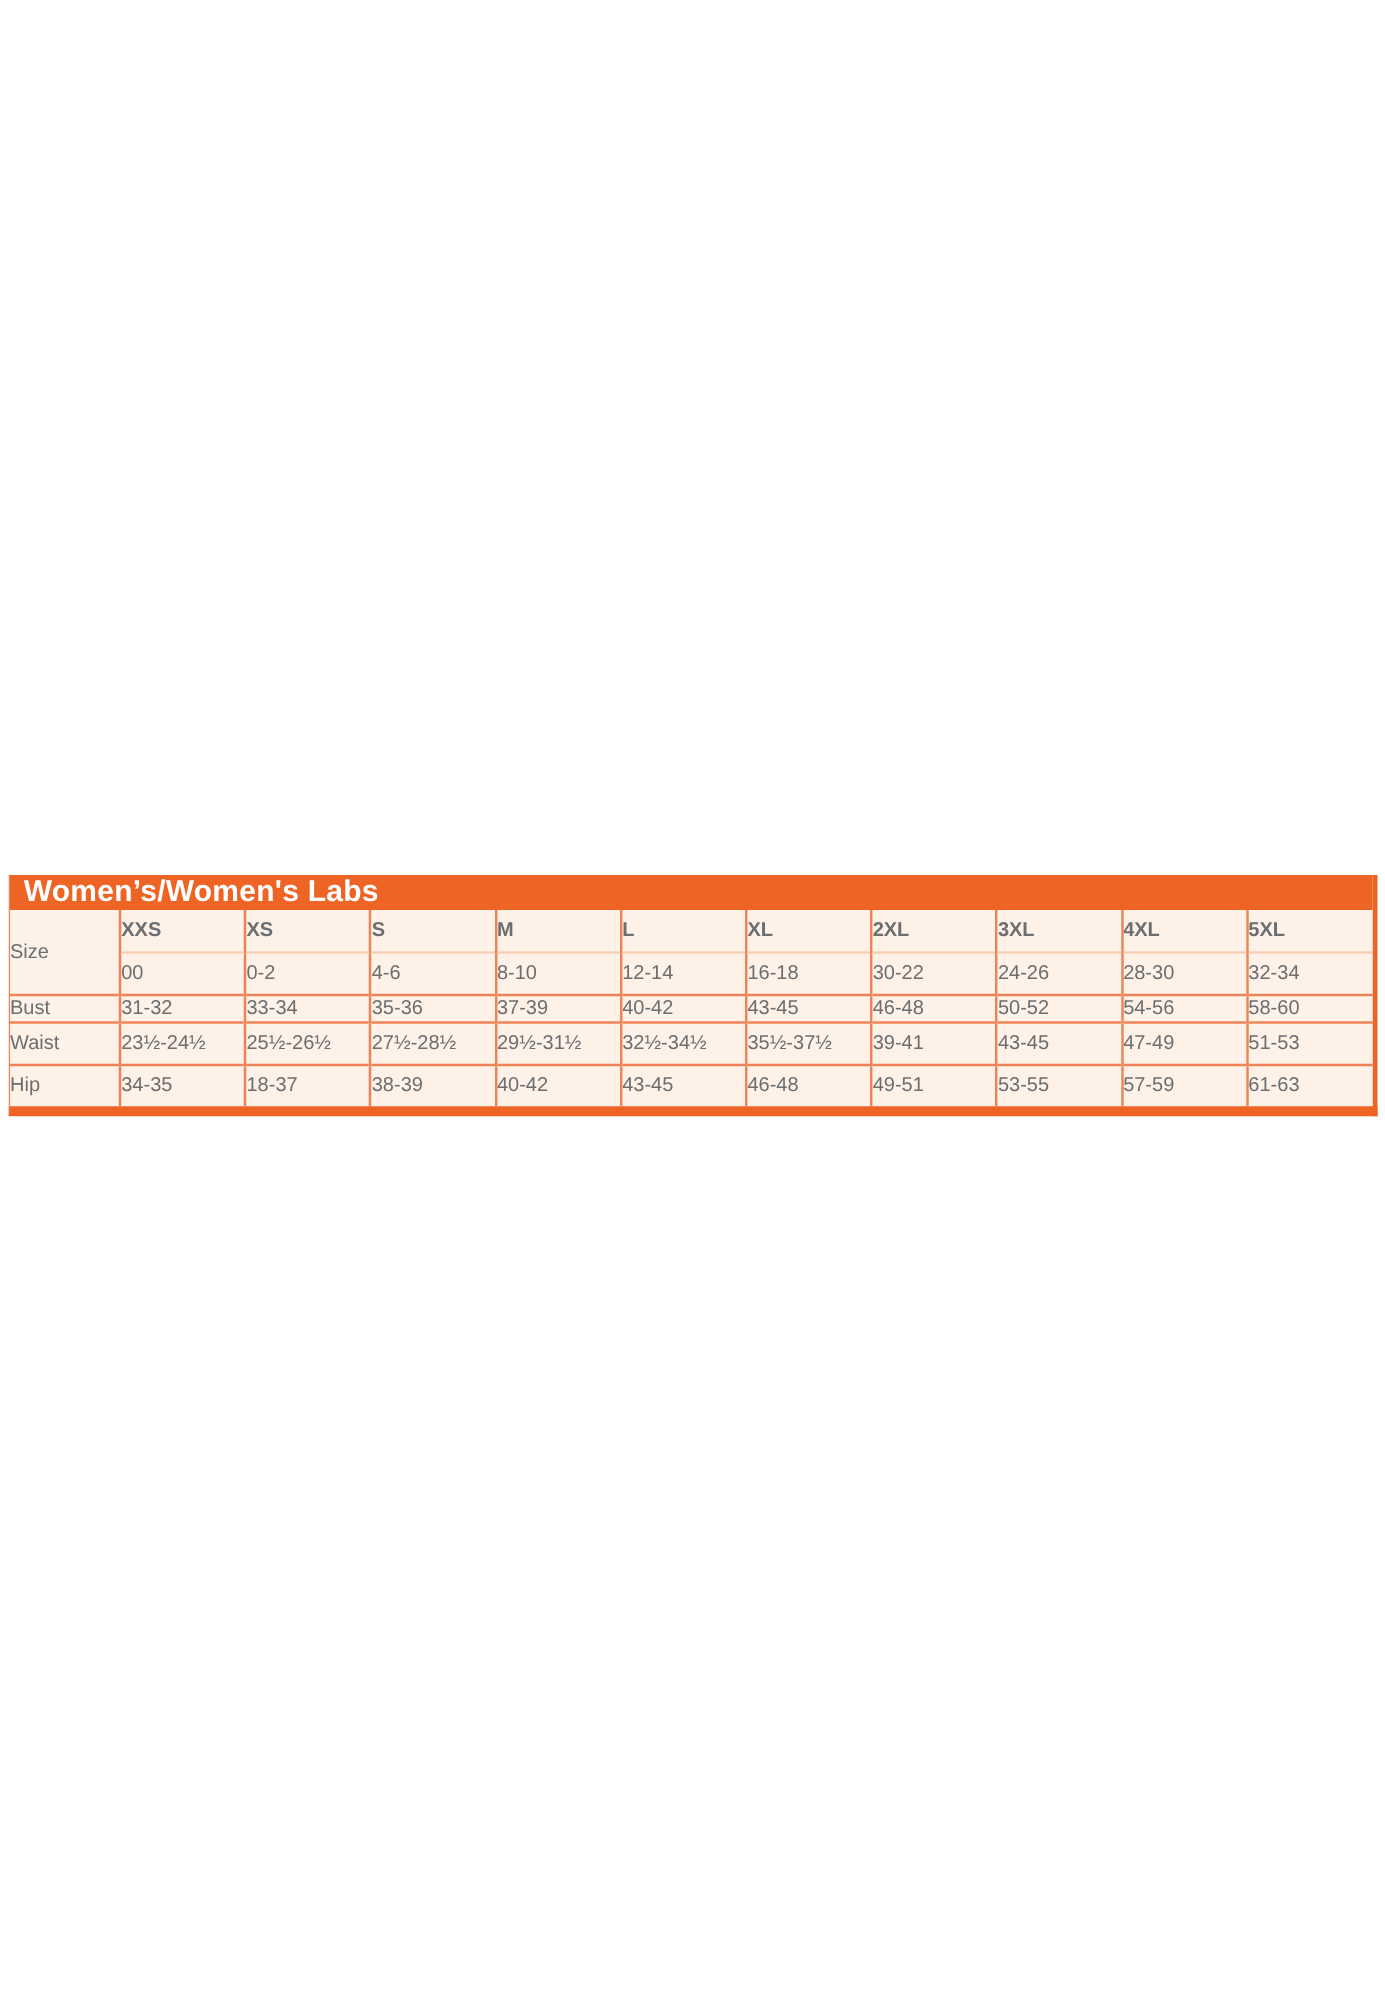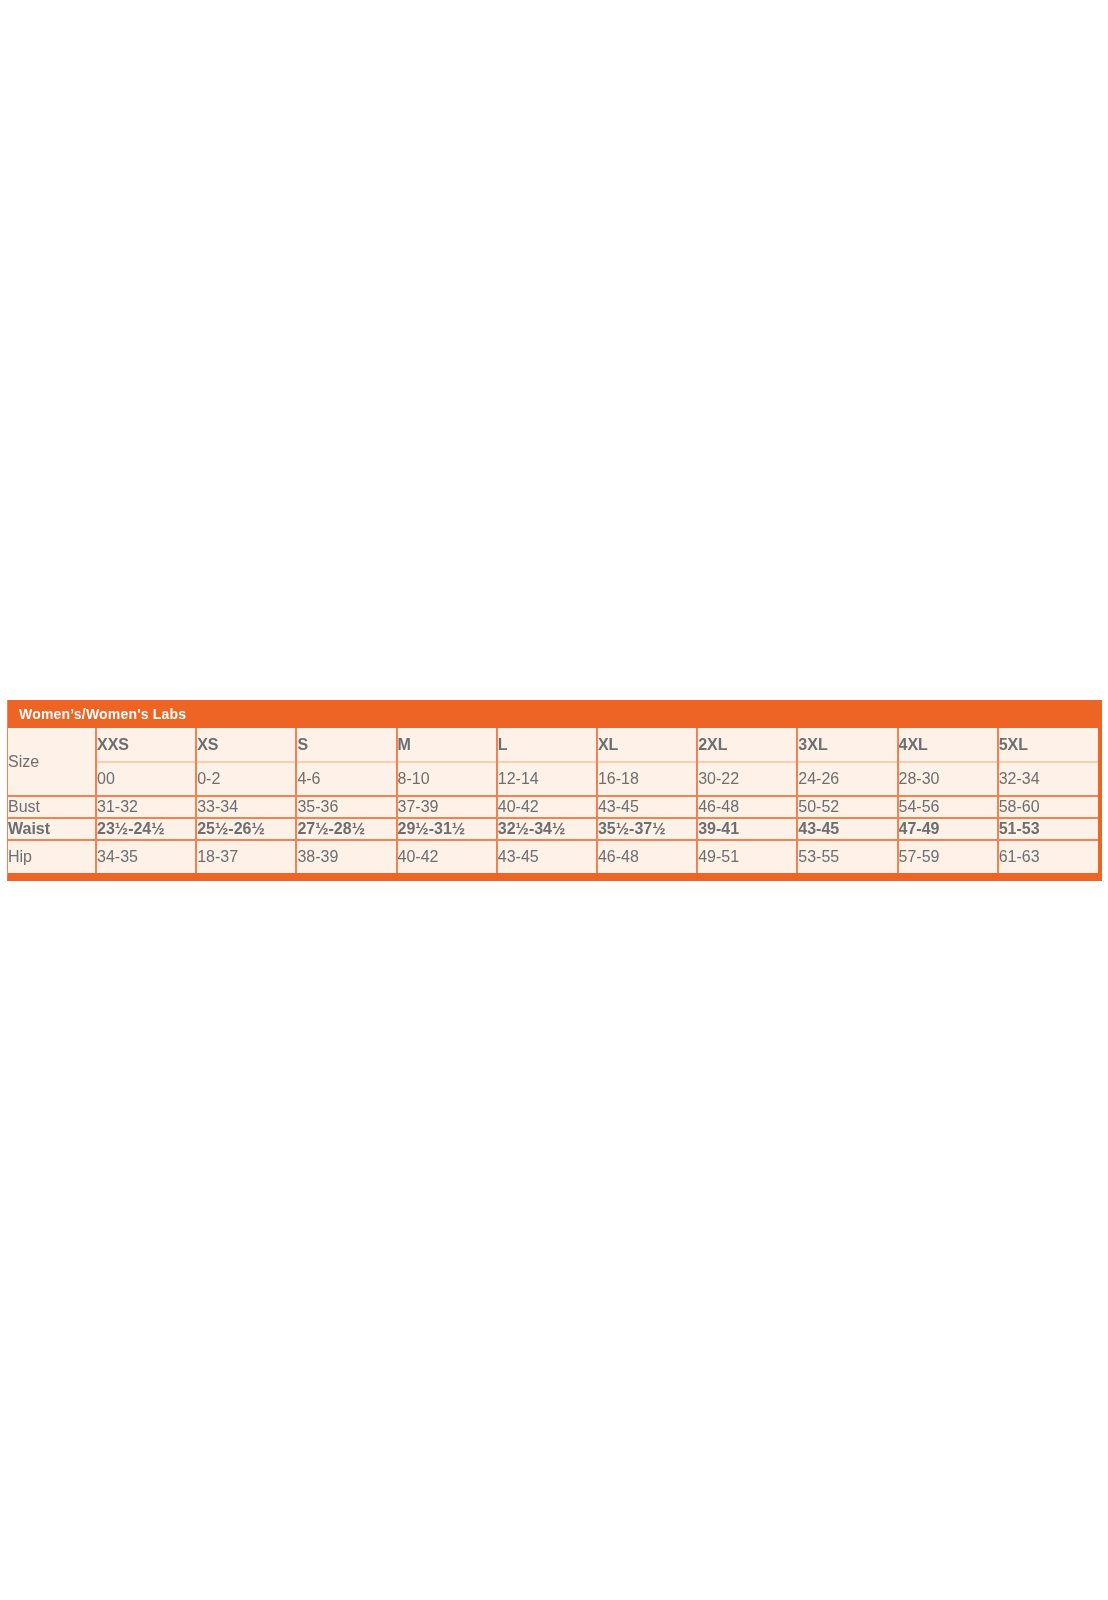--- a/index.html
+++ b/index.html
@@ -32,21 +32,21 @@
   }
   .title-bar{
     background:var(--orange);
     height:28px;
     display:flex;
     align-items:center;
     padding-left:11px;
   }
   .title-bar span{
     color:var(--title-text);
-    font-size:14px;
+    font-size:24px;
     font-weight:bold;
     letter-spacing:0.2px;
     white-space:nowrap;
   }
   table.size-table{
     width:100%;
     border-collapse:collapse;
     table-layout:fixed;
     font-size:16px;
     color:var(--text);
@@ -54,21 +54,21 @@
   table.size-table td{
     background:var(--cell-bg);
     vertical-align:middle;
     padding:0;
     overflow:hidden;
     white-space:nowrap;
   }
   tr.r-head{height:34px;}
   tr.r-num{height:34px;}
   tr.r-bust{height:22px;}
-  tr.r-waist{height:22px;font-weight:bold;}
+  tr.r-waist{height:34px;}
   tr.r-hip{height:33px;}
   td.hdr{
     background:var(--header-bg);
     font-weight:bold;
   }
   td.bl{border-left:2px solid var(--border);}
   tr.r-num td{border-top:2px solid var(--light-border);}
   tr.r-data td{border-top:2px solid var(--border);}
   td.label-cell{
     text-align:left;

